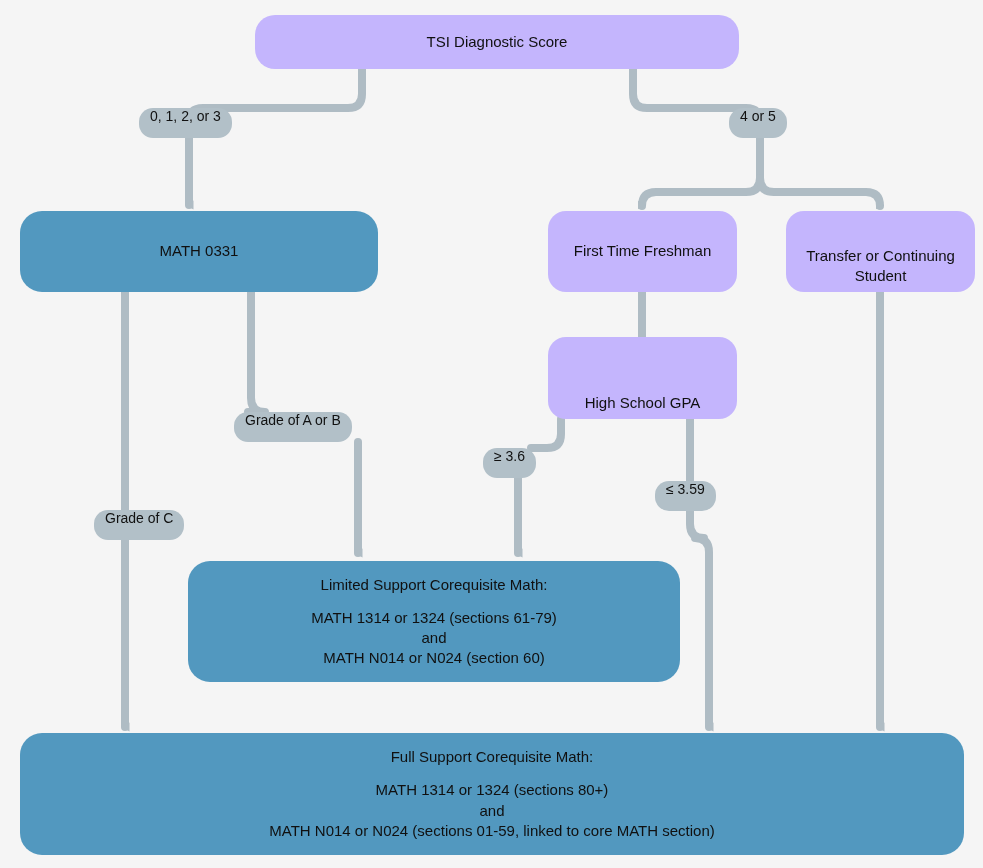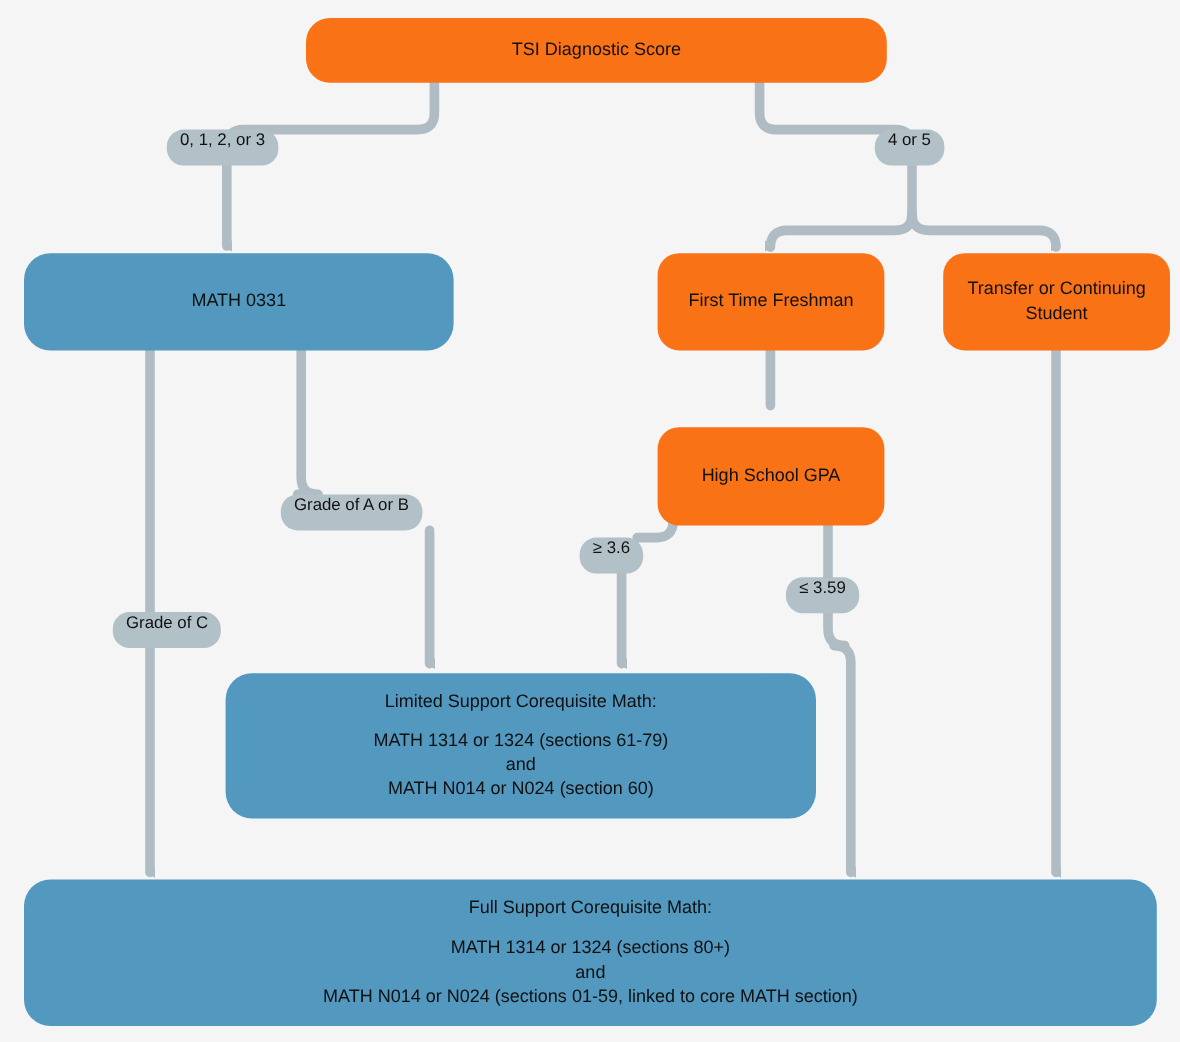--- a/index.html
+++ b/index.html
@@ -35,21 +35,21 @@
     align-items: center;
     justify-content: center;
     text-align: center;
     border-radius: 18px;
     color: #101010;
     font-size: 15px;
     line-height: 1.34;
     padding: 6px 14px;
     z-index: 2;
   }
-  .node.orange { background: #f97316; }
+  .node.orange { background: #c4b5fd; }
   .node.blue   { background: #5298bf; }
   .node .title-line {
     display: block;
   }
   .node .body-block {
     margin-top: 13px;
   }
   .node .body-line {
     display: block;
   }
@@ -114,25 +114,25 @@
   </div>
 
   <div class="node blue" style="left:20px; top:211px; width:358px; height:81px; border-radius:22px;">
     <span class="title-line">MATH 0331</span>
   </div>
 
   <div class="node orange" style="left:548px; top:211px; width:189px; height:81px;">
     <span class="title-line">First Time Freshman</span>
   </div>
 
-  <div class="node orange" style="left:786px; top:211px; width:189px; height:81px;">
+  <div class="node orange" style="left:786px; top:211px; width:189px; height:81px;justify-content:flex-end;">
     <span class="title-line">Transfer or Continuing Student</span>
   </div>
 
-  <div class="node orange" style="left:548px; top:356px; width:189px; height:82px;">
+  <div class="node orange" style="left:548px; top:337px; width:189px; height:82px;justify-content:flex-end;">
     <span class="title-line">High School GPA</span>
   </div>
 
   <div class="node blue" style="left:188px; top:561px; width:492px; height:121px; border-radius:22px;">
     <span class="title-line">Limited Support Corequisite Math:</span>
     <span class="body-block">
       <span class="body-line">MATH 1314 or 1324 (sections 61-79)</span>
       <span class="body-line">and</span>
       <span class="body-line">MATH N014 or N024 (section 60)</span>
     </span>

